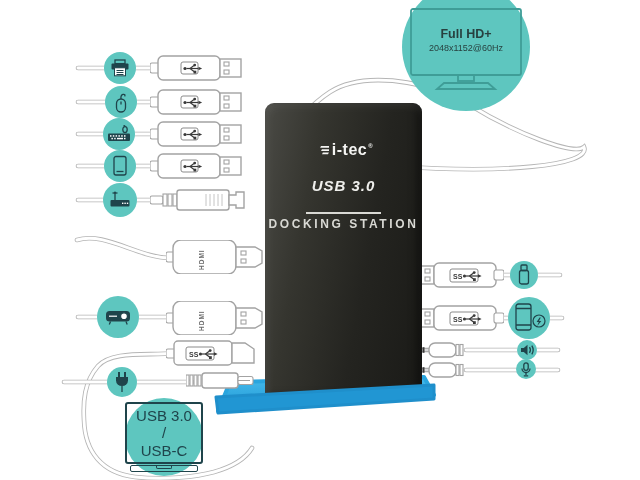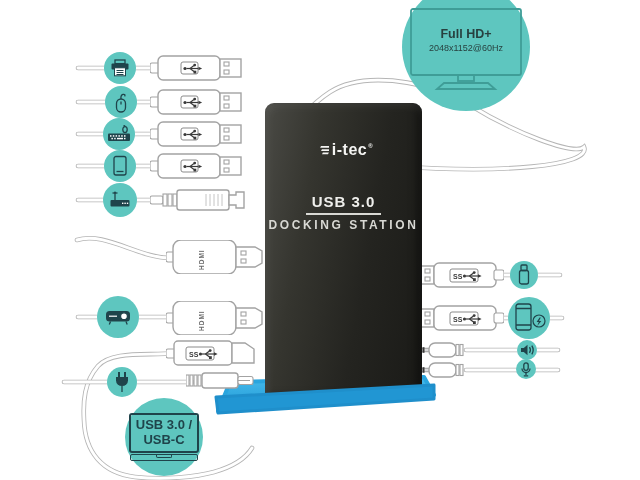--- a/index.html
+++ b/index.html
@@ -23,35 +23,35 @@
   .hdmit{font:bold 6.5px "Liberation Sans",sans-serif;fill:#6b6b6b;letter-spacing:1px;}
   
   #dock{position:absolute;left:265px;top:103px;width:157px;height:297px;z-index:4;
         border-radius:9px 9px 3px 3px;
         background:linear-gradient(100deg,#4a4a45 0%,#35352f 28%,#242420 62%,#1a1a17 100%);
         box-shadow:inset 2px 3px 8px rgba(255,255,255,.10), inset -4px -3px 10px rgba(0,0,0,.55);
         display:flex;flex-direction:column;align-items:center;}
   #brand{margin-top:38px;color:#f4f4f2;font-weight:bold;font-size:16px;letter-spacing:.5px;
          display:flex;align-items:flex-start;}
   #brand sup{font-size:6px;margin-top:2px;margin-left:1px;}
-  #prod{margin-top:34px;color:#efefec;font-weight:bold;font-size:15px;
-        letter-spacing:1px;border-bottom:2px solid #d9d9d4;padding:0 6px 3px 6px;}
+  #prod{margin-top:18px;color:#efefec;font-weight:bold;font-style:italic;font-size:15px;
+        letter-spacing:1px;border-bottom:2px solid #d9d9d4;padding:0 6px 18px 6px;}
   #prodsub{margin-top:3px;color:#d8d8d3;font-weight:bold;font-size:12px;letter-spacing:2.6px;}
   
   #baseback,#basefront{position:absolute;left:0;top:0;}
   #baseback{z-index:2;} #basefront{z-index:5;}
   
   #moncirc{left:402px;top:-17px;width:128px;height:128px;}
   .montxt1{font:bold 12.5px "Liberation Sans",sans-serif;fill:#27403f;}
   .montxt2{font:9px "Liberation Sans",sans-serif;fill:#27403f;}
   .monln{fill:none;stroke:#3f9d97;stroke-width:1.8;}
   
   .lapwrap{display:flex;flex-direction:column;align-items:center;}
   .lapscreen{border:2px solid #1f444b;border-radius:3px;padding:3px 5px;text-align:center;
-             color:#1f444b;font-weight:bold;font-size:13px;line-height:1.15;}
+             color:#1f444b;font-weight:normal;font-size:15px;line-height:1.15;}
   .lapbase{width:66px;height:5px;border:1.5px solid #1f444b;border-radius:2px;margin-top:1px;
            position:relative;}
   .lapbase div{position:absolute;left:50%;top:0;transform:translateX(-50%);width:14px;height:2px;
            border:1px solid #1f444b;border-top:none;border-radius:0 0 2px 2px;}
 </style>
 </head>
 <body>
 
 <div id="scene">
 

